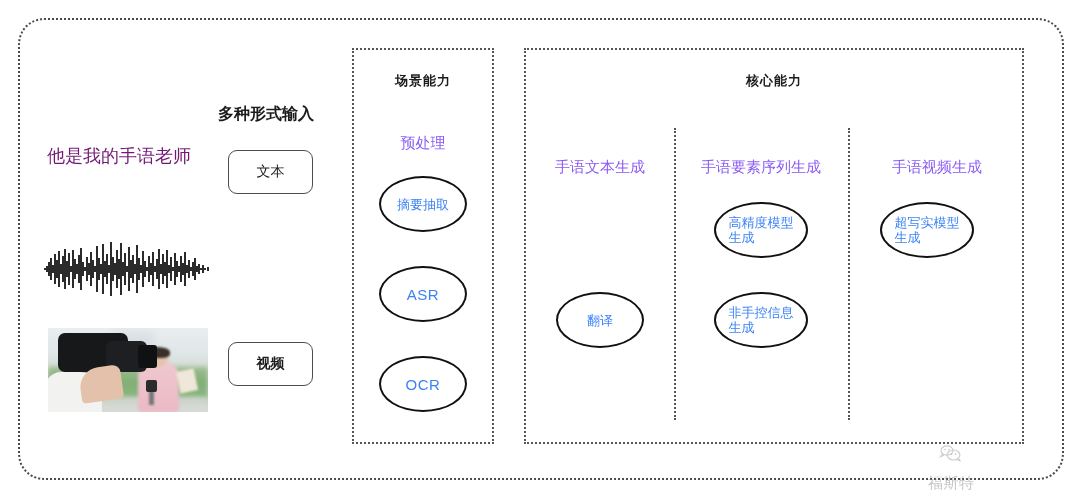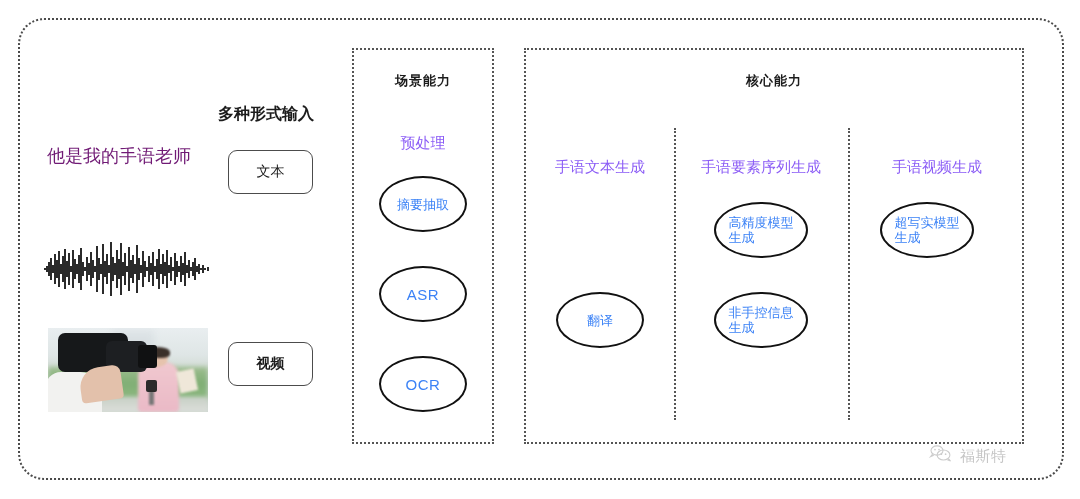--- a/index.html
+++ b/index.html
@@ -224,20 +224,21 @@
   }
 
   
   .watermark {
     position: absolute;
     left: 928px; top: 444px;
     display: flex;
     align-items: center;
     gap: 6px;
     opacity: 0.5;
+    flex-direction: column;
   }
   .wm-text {
     font-size: 15px;
     color: #8d8d8d;
     letter-spacing: 0.5px;
   }
 </style>
 </head>
 <body>
 

